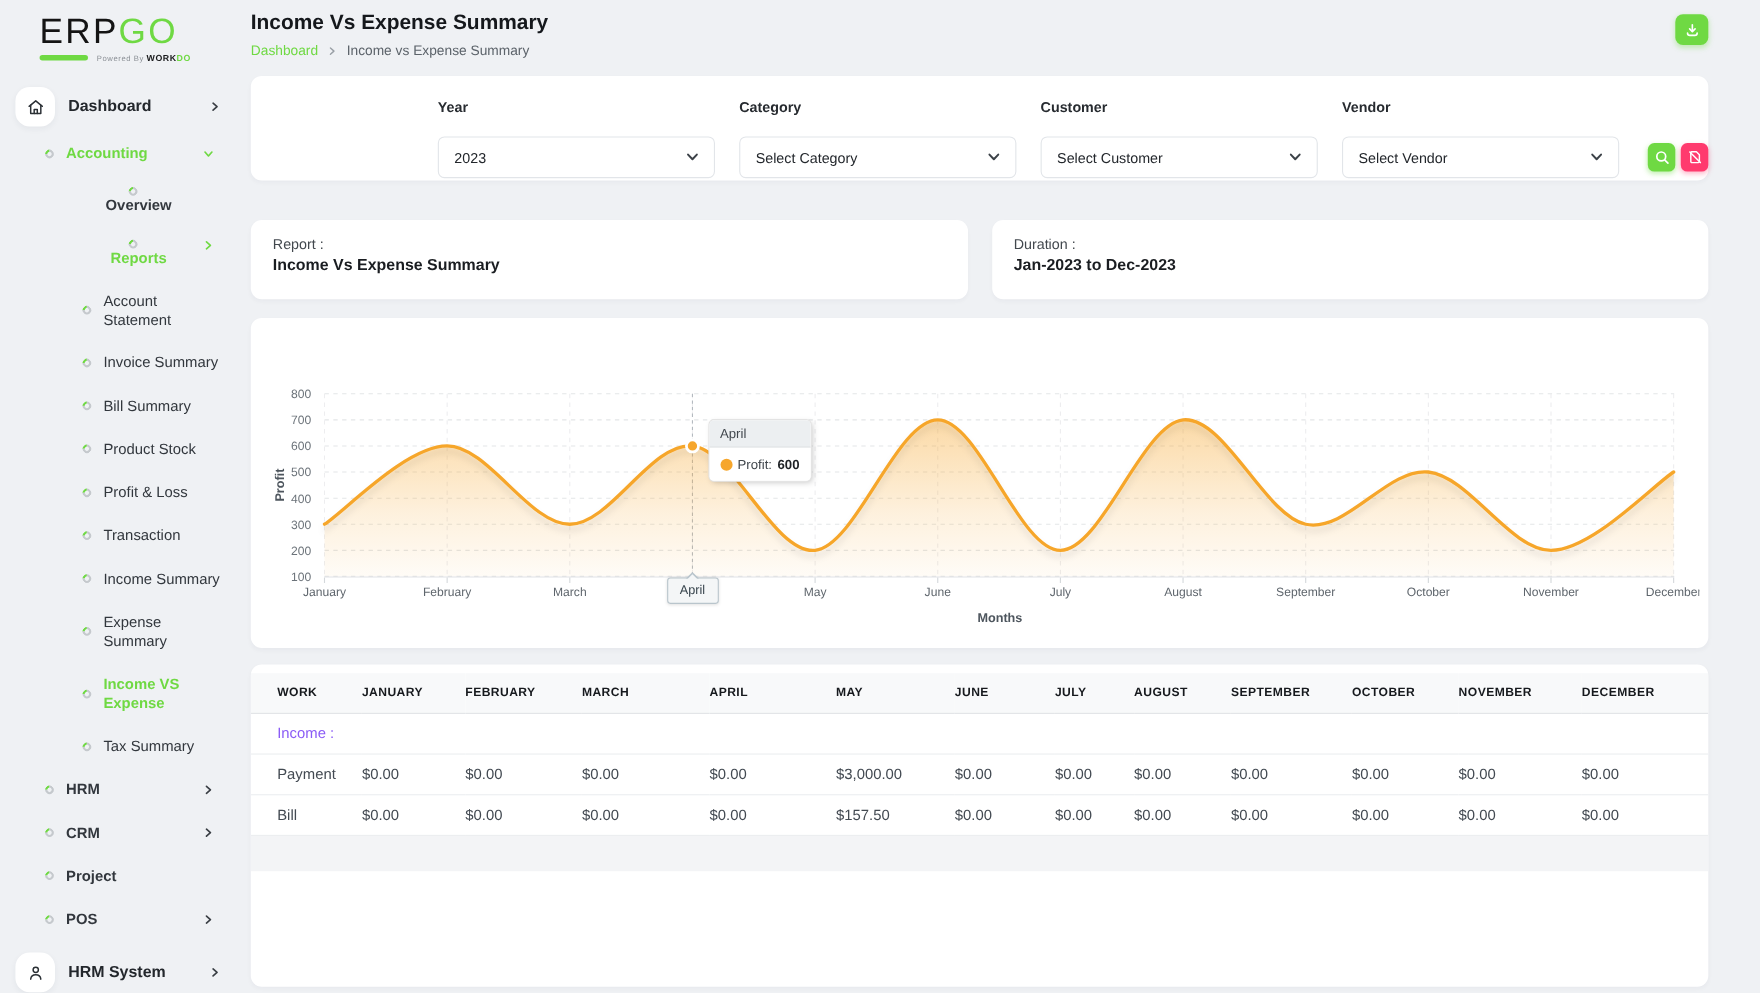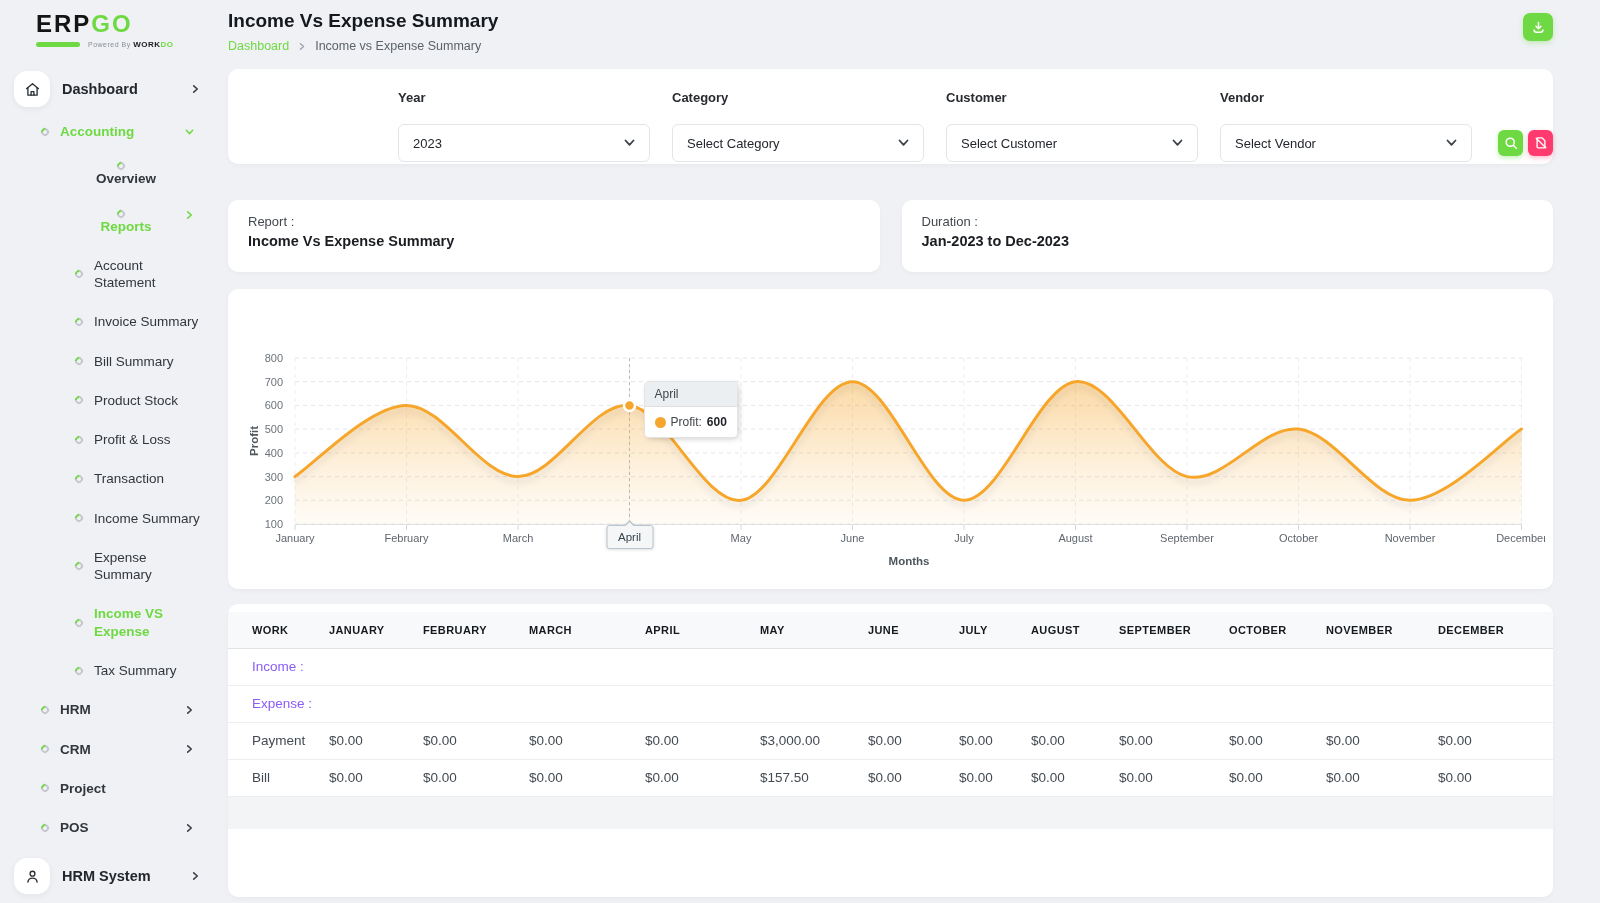--- a/index.html
+++ b/index.html
@@ -7,21 +7,21 @@
     --ink:#1c2025; --muted:#5f666d; --card:#ffffff; --bg:#eff1f4; --border:#e7e9ec;
   }
   *{box-sizing:border-box; margin:0; padding:0;}
   html,body{width:1600px;height:903px;overflow:hidden;}
   body{font-family:"Liberation Sans","DejaVu Sans",sans-serif;background:var(--bg);color:var(--ink);}
   .page{display:flex;width:1600px;height:903px;}
 
   
   .sidebar{width:228px;flex:0 0 228px;padding:12px 0 0 14px;position:relative;}
   .logo{cursor:pointer;padding-left:22px;}
-  .logo-main{font-weight:700;font-size:24px;letter-spacing:2px;line-height:1;}
+  .logo-main{font-weight:400;font-size:32px;letter-spacing:2px;line-height:1;}
   .logo-erp{color:#141414;}
   .logo-go{color:var(--accent);}
   .logo-sub{display:flex;align-items:center;gap:8px;margin-top:4px;}
   .logo-bar{display:inline-block;width:44px;height:5px;border-radius:3px;background:var(--accent);}
   .powered{font-size:7px;color:#8a8f95;letter-spacing:.5px;}
   .powered b{color:#191a1c;font-size:8px;}
   .powered b.green{color:var(--accent);}
   .side-nav{margin-top:22px;}
   .s-item{display:flex;align-items:center;position:relative;margin-bottom:22px;cursor:pointer;color:#32373d;font-size:13.5px;line-height:1.28;padding-right:34px;}
   .s-item .lbl{white-space:nowrap;}
@@ -425,24 +425,20 @@
               <th>OCTOBER</th>
               <th>NOVEMBER</th>
               <th>DECEMBER</th>
             </tr>
           </thead>
           <tbody>
             <tr class="section-row">
               <td>Income :</td>
               <td colspan="12"></td>
             </tr>
-            <tr class="section-row">
-              <td>Expense :</td>
-              <td colspan="12"></td>
-            </tr>
             <tr>
               <td>Payment</td>
               <td>$0.00</td>
               <td>$0.00</td>
               <td>$0.00</td>
               <td>$0.00</td>
               <td>$3,000.00</td>
               <td>$0.00</td>
               <td>$0.00</td>
               <td>$0.00</td>

